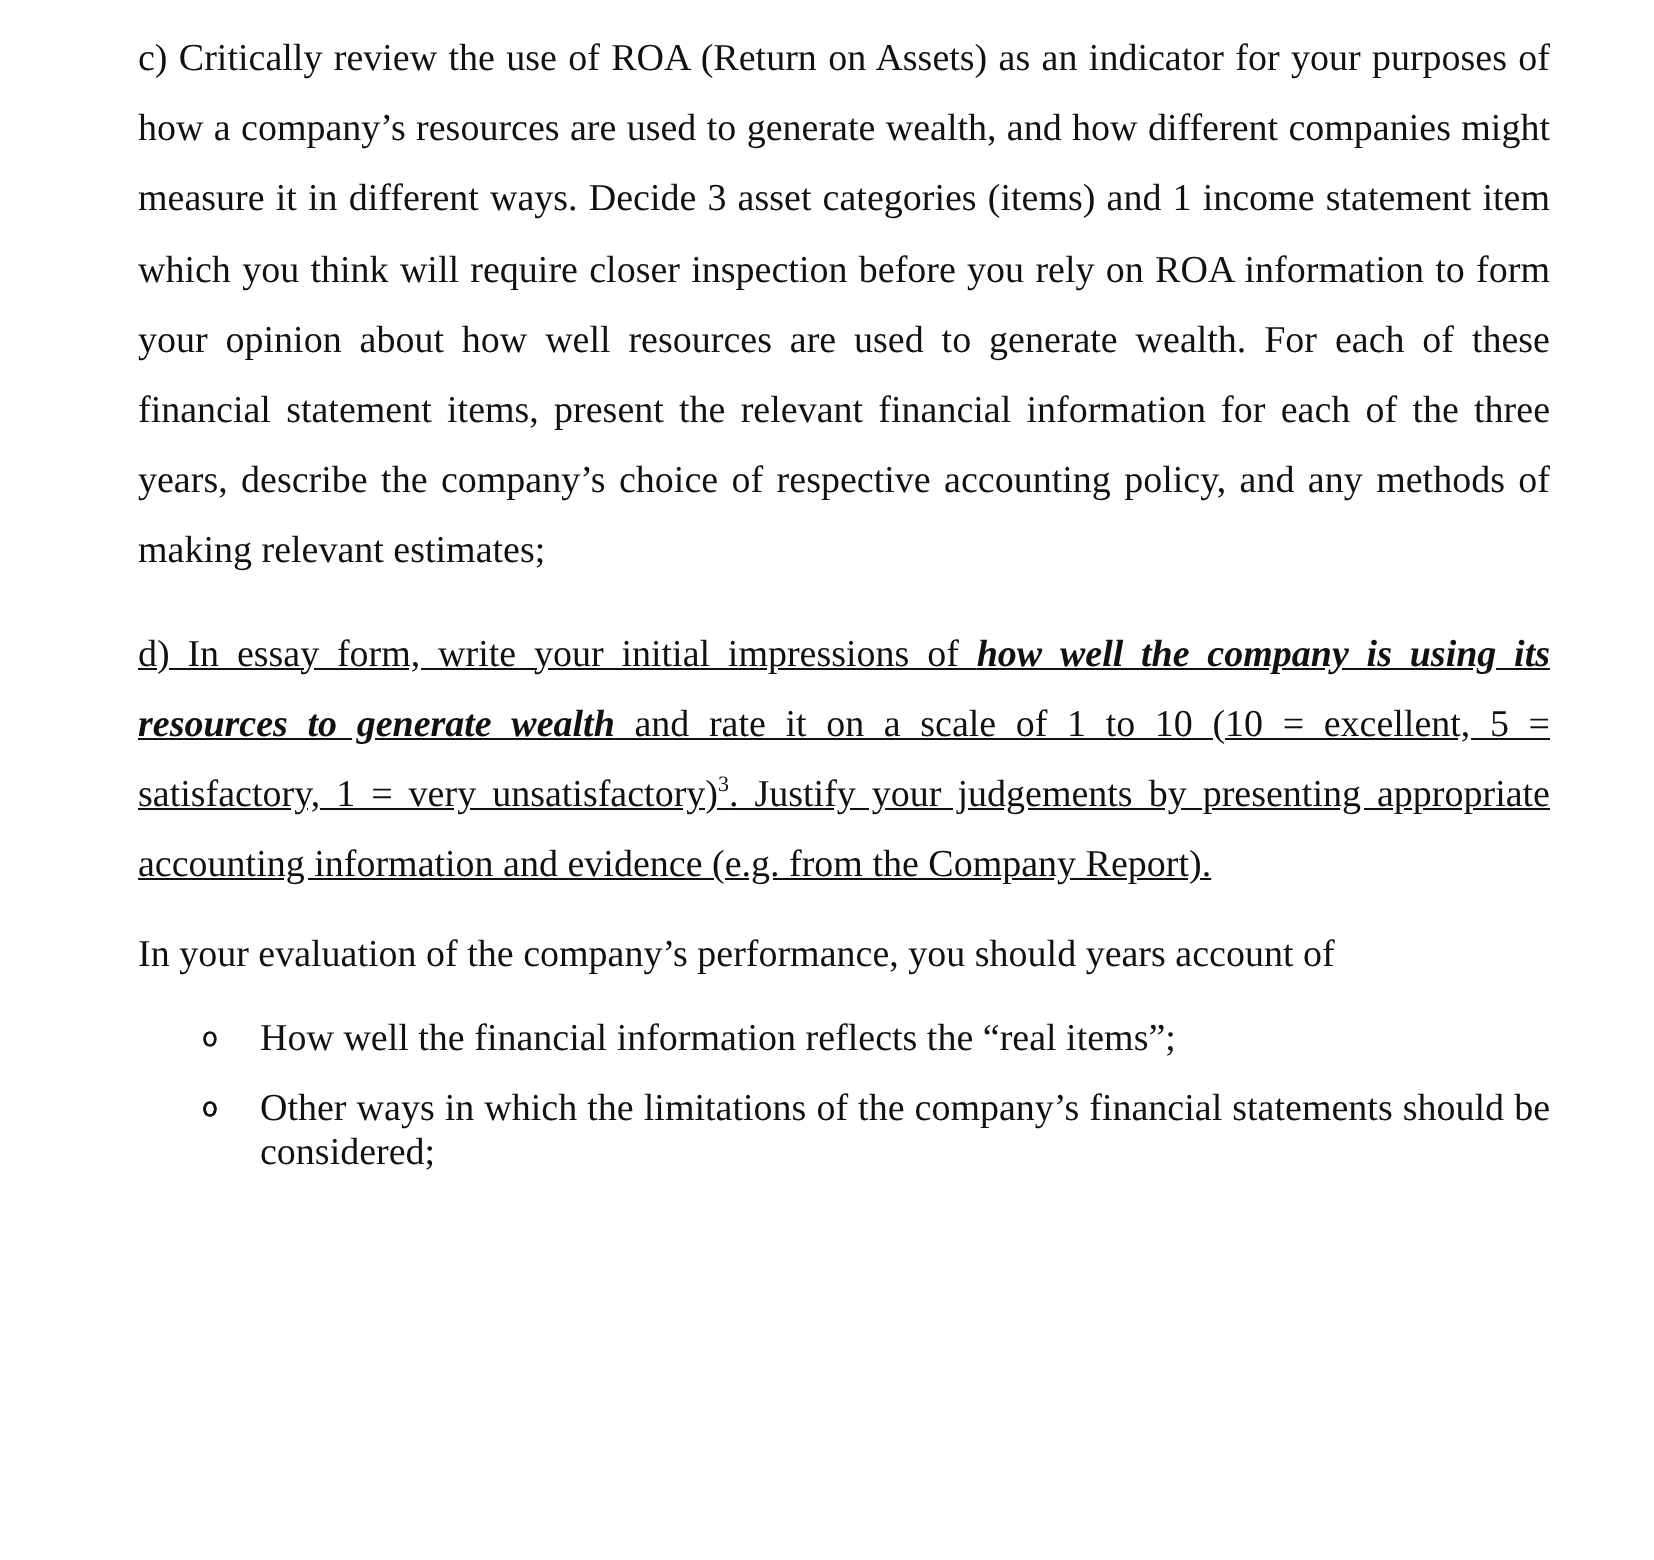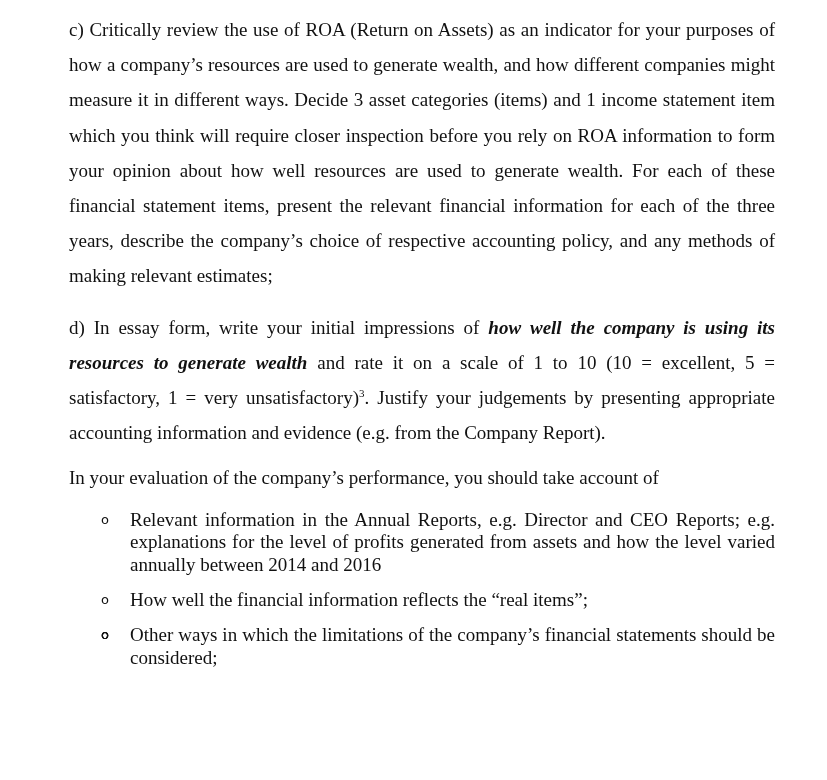--- a/index.html
+++ b/index.html
@@ -7,21 +7,21 @@
       width: 827px; height: 780px; overflow: hidden; position: relative;
       font-family: "Liberation Serif", "DejaVu Serif", serif;
       color: #111111;
     }
     .page { position: absolute; left: 24px; top: 16px; width: 706px; margin-left: 45px; }
     .para {
       font-size: 19px; line-height: 35.2px; text-align: justify;
       margin: 0; text-align-last: left;
     }
     #para-c { margin-top: -4px; }
-    #para-d { margin-top: 16px; }
+    #para-d { margin-top: 16px; text-decoration: underline; }
     #para-intro { margin-top: 10px; }
     .bi { font-weight: bold; font-style: italic; }
     sup { font-size: 11px; line-height: 0; vertical-align: super; }
     ul.bullets { list-style: none; padding: 0; margin: 13px 0 0 0; }
     ul.bullets li {
       position: relative; padding-left: 61px; font-size: 19px;
       line-height: 22.6px; text-align: justify; margin-bottom: 12.5px;
     }
     ul.bullets li .marker {
       position: absolute; left: 32px; top: 0; font-family: "DejaVu Sans", sans-serif;
@@ -29,22 +29,22 @@
     }
   </style>
 </head>
 <body>
 
 <div class="page">
   <p class="para" id="para-c">c) Critically review the use of ROA (Return on Assets) as an indicator for your purposes of how a company’s resources are used to generate wealth, and how different companies might measure it in different ways. Decide 3 asset categories (items) and 1 income statement item which you think will require closer inspection before you rely on ROA information to form your opinion about how well resources are used to generate wealth. For each of these financial statement items, present the relevant financial information for each of the three years, describe the company’s choice of respective accounting policy, and any methods of making relevant estimates;</p>
 
   <p class="para" id="para-d"><span>d) In essay form, write your initial impressions of </span><span class="bi">how well the company is using its resources to generate wealth</span><span> and rate it on a scale of 1 to 10 (10 = excellent, 5 = satisfactory, 1 = very unsatisfactory)</span><sup>3</sup><span>. Justify your judgements by presenting appropriate accounting information and evidence (e.g. from the Company Report).</span></p>
 
-  <p class="para" id="para-intro">In your evaluation of the company’s performance, you should take account of</p>
+  <p class="para" id="para-intro">In your evaluation of the company’s performance, you should years account of</p>
 
   <ul class="bullets">
-    <li><span class="marker">o</span><span>Relevant information in the Annual Reports, e.g. Director and CEO Reports; e.g. explanations for the level of profits generated from assets and how the level varied annually between 2014 and 2016</span></li>
+    <li><span class="marker">o</span></li>
     <li><span class="marker">o</span><span>How well the financial information reflects the “real items”;</span></li>
     <li><span class="marker">o</span></li>
     <li><span class="marker">o</span></li>
     <li><span class="marker">o</span><span>Other ways in which the limitations of the company’s financial statements should be considered;</span></li>
   </ul>
 </div>
 
 </body></html>

